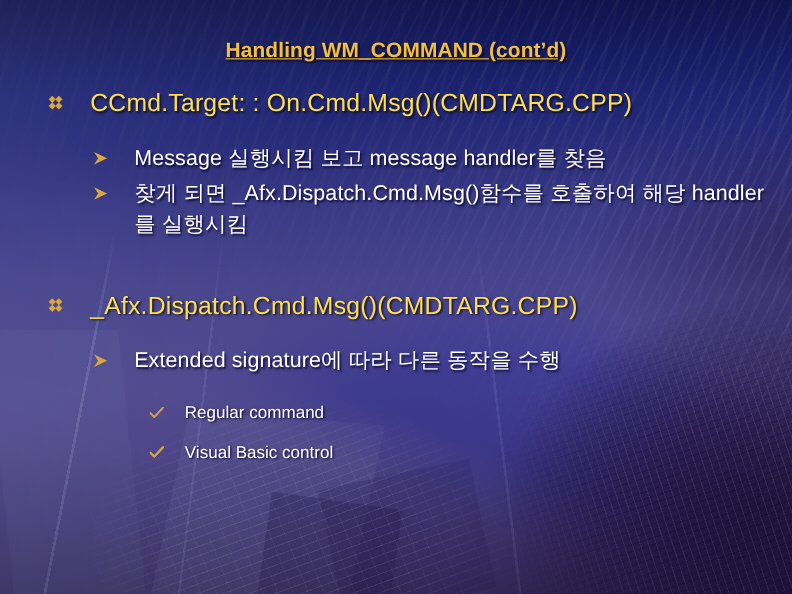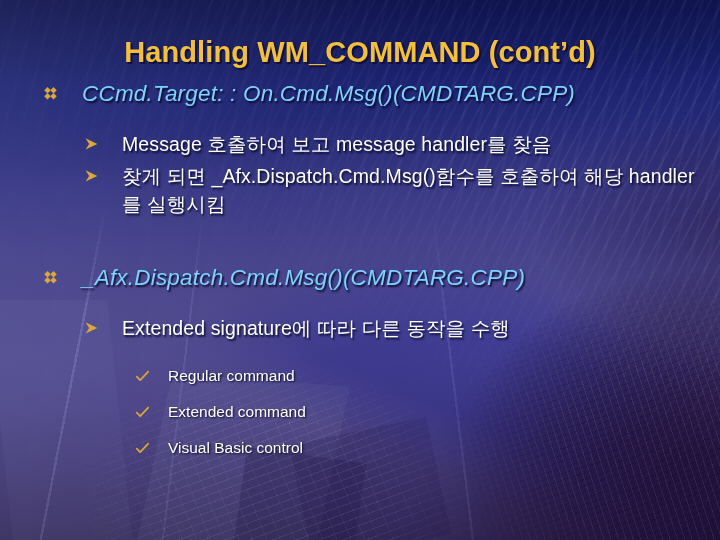--- a/index.html
+++ b/index.html
@@ -132,42 +132,42 @@
   }
 
   
   .content { position: absolute; inset: 0; }
 
   .slide-title {
     position: absolute;
     left: 0; right: 0;
     top: 36px;
     text-align: center;
-    font-size: 29px;
+    font-size: 19px;
     font-weight: bold;
     color: #F3C03C;
     letter-spacing: .1px;
     text-shadow: 2px 2px 0 rgba(16,14,58,.85), 1px 1px 2px rgba(10,8,40,.9);
     white-space: nowrap;
+    text-decoration: underline;
   }
 
   .body { position: absolute; left: 0; top: 78px; right: 8px; }
 
   .lvl1 {
     position: relative;
     padding-left: 82px;
     margin-bottom: 2px;
   }
   .lvl1-text {
     font-size: 22.5px;
-    color: #7dd3fc;
+    color: #fde047;
     line-height: 32px;
     text-shadow: 1.5px 1.5px 2px rgba(8,6,38,.9);
     letter-spacing: .2px;
-    font-style: italic;
   }
   .bul-diamond {
     position: absolute;
     left: 42px;
     top: 9px;
     width: 17px;
     height: 17px;
   }
 
   .lvl2 {
@@ -254,21 +254,21 @@
       </div>
 
       <div class="gap-b"></div>
 
       <div class="lvl2">
         <span class="bul-arrow">
           <svg viewBox="0 0 15 14" width="15" height="14" aria-hidden="true">
             <path d="M1.5 1.2 L13.4 6.9 L1.5 12.6 L5.2 6.9 Z" fill="#D9A838"></path>
           </svg>
         </span>
-        <span class="lvl2-text">Message 호출하여 보고 message handler를 찾음</span>
+        <span class="lvl2-text">Message 실행시킴 보고 message handler를 찾음</span>
       </div>
 
       <div class="lvl2">
         <span class="bul-arrow">
           <svg viewBox="0 0 15 14" width="15" height="14" aria-hidden="true">
             <path d="M1.5 1.2 L13.4 6.9 L1.5 12.6 L5.2 6.9 Z" fill="#D9A838"></path>
           </svg>
         </span>
         <span class="lvl2-text">찾게 되면 _Afx.Dispatch.Cmd.Msg()함수를 호출하여 해당 handler를 실행시킴</span>
       </div>
@@ -310,21 +310,20 @@
         </span>
         <span class="lvl3-text">Regular command</span>
       </div>
 
       <div class="lvl3">
         <span class="bul-check">
           <svg viewBox="0 0 13 13" width="13" height="13" aria-hidden="true">
             <path d="M0.8 6.6 L4.2 10.2 L12.2 1.6" fill="none" stroke="#D9A838" stroke-width="1.7" stroke-linecap="round" stroke-linejoin="round"></path>
           </svg>
         </span>
-        <span class="lvl3-text">Extended command</span>
       </div>
 
       <div class="lvl3">
         <span class="bul-check">
           <svg viewBox="0 0 13 13" width="13" height="13" aria-hidden="true">
             <path d="M0.8 6.6 L4.2 10.2 L12.2 1.6" fill="none" stroke="#D9A838" stroke-width="1.7" stroke-linecap="round" stroke-linejoin="round"></path>
           </svg>
         </span>
         <span class="lvl3-text">Visual Basic control</span>
       </div>

